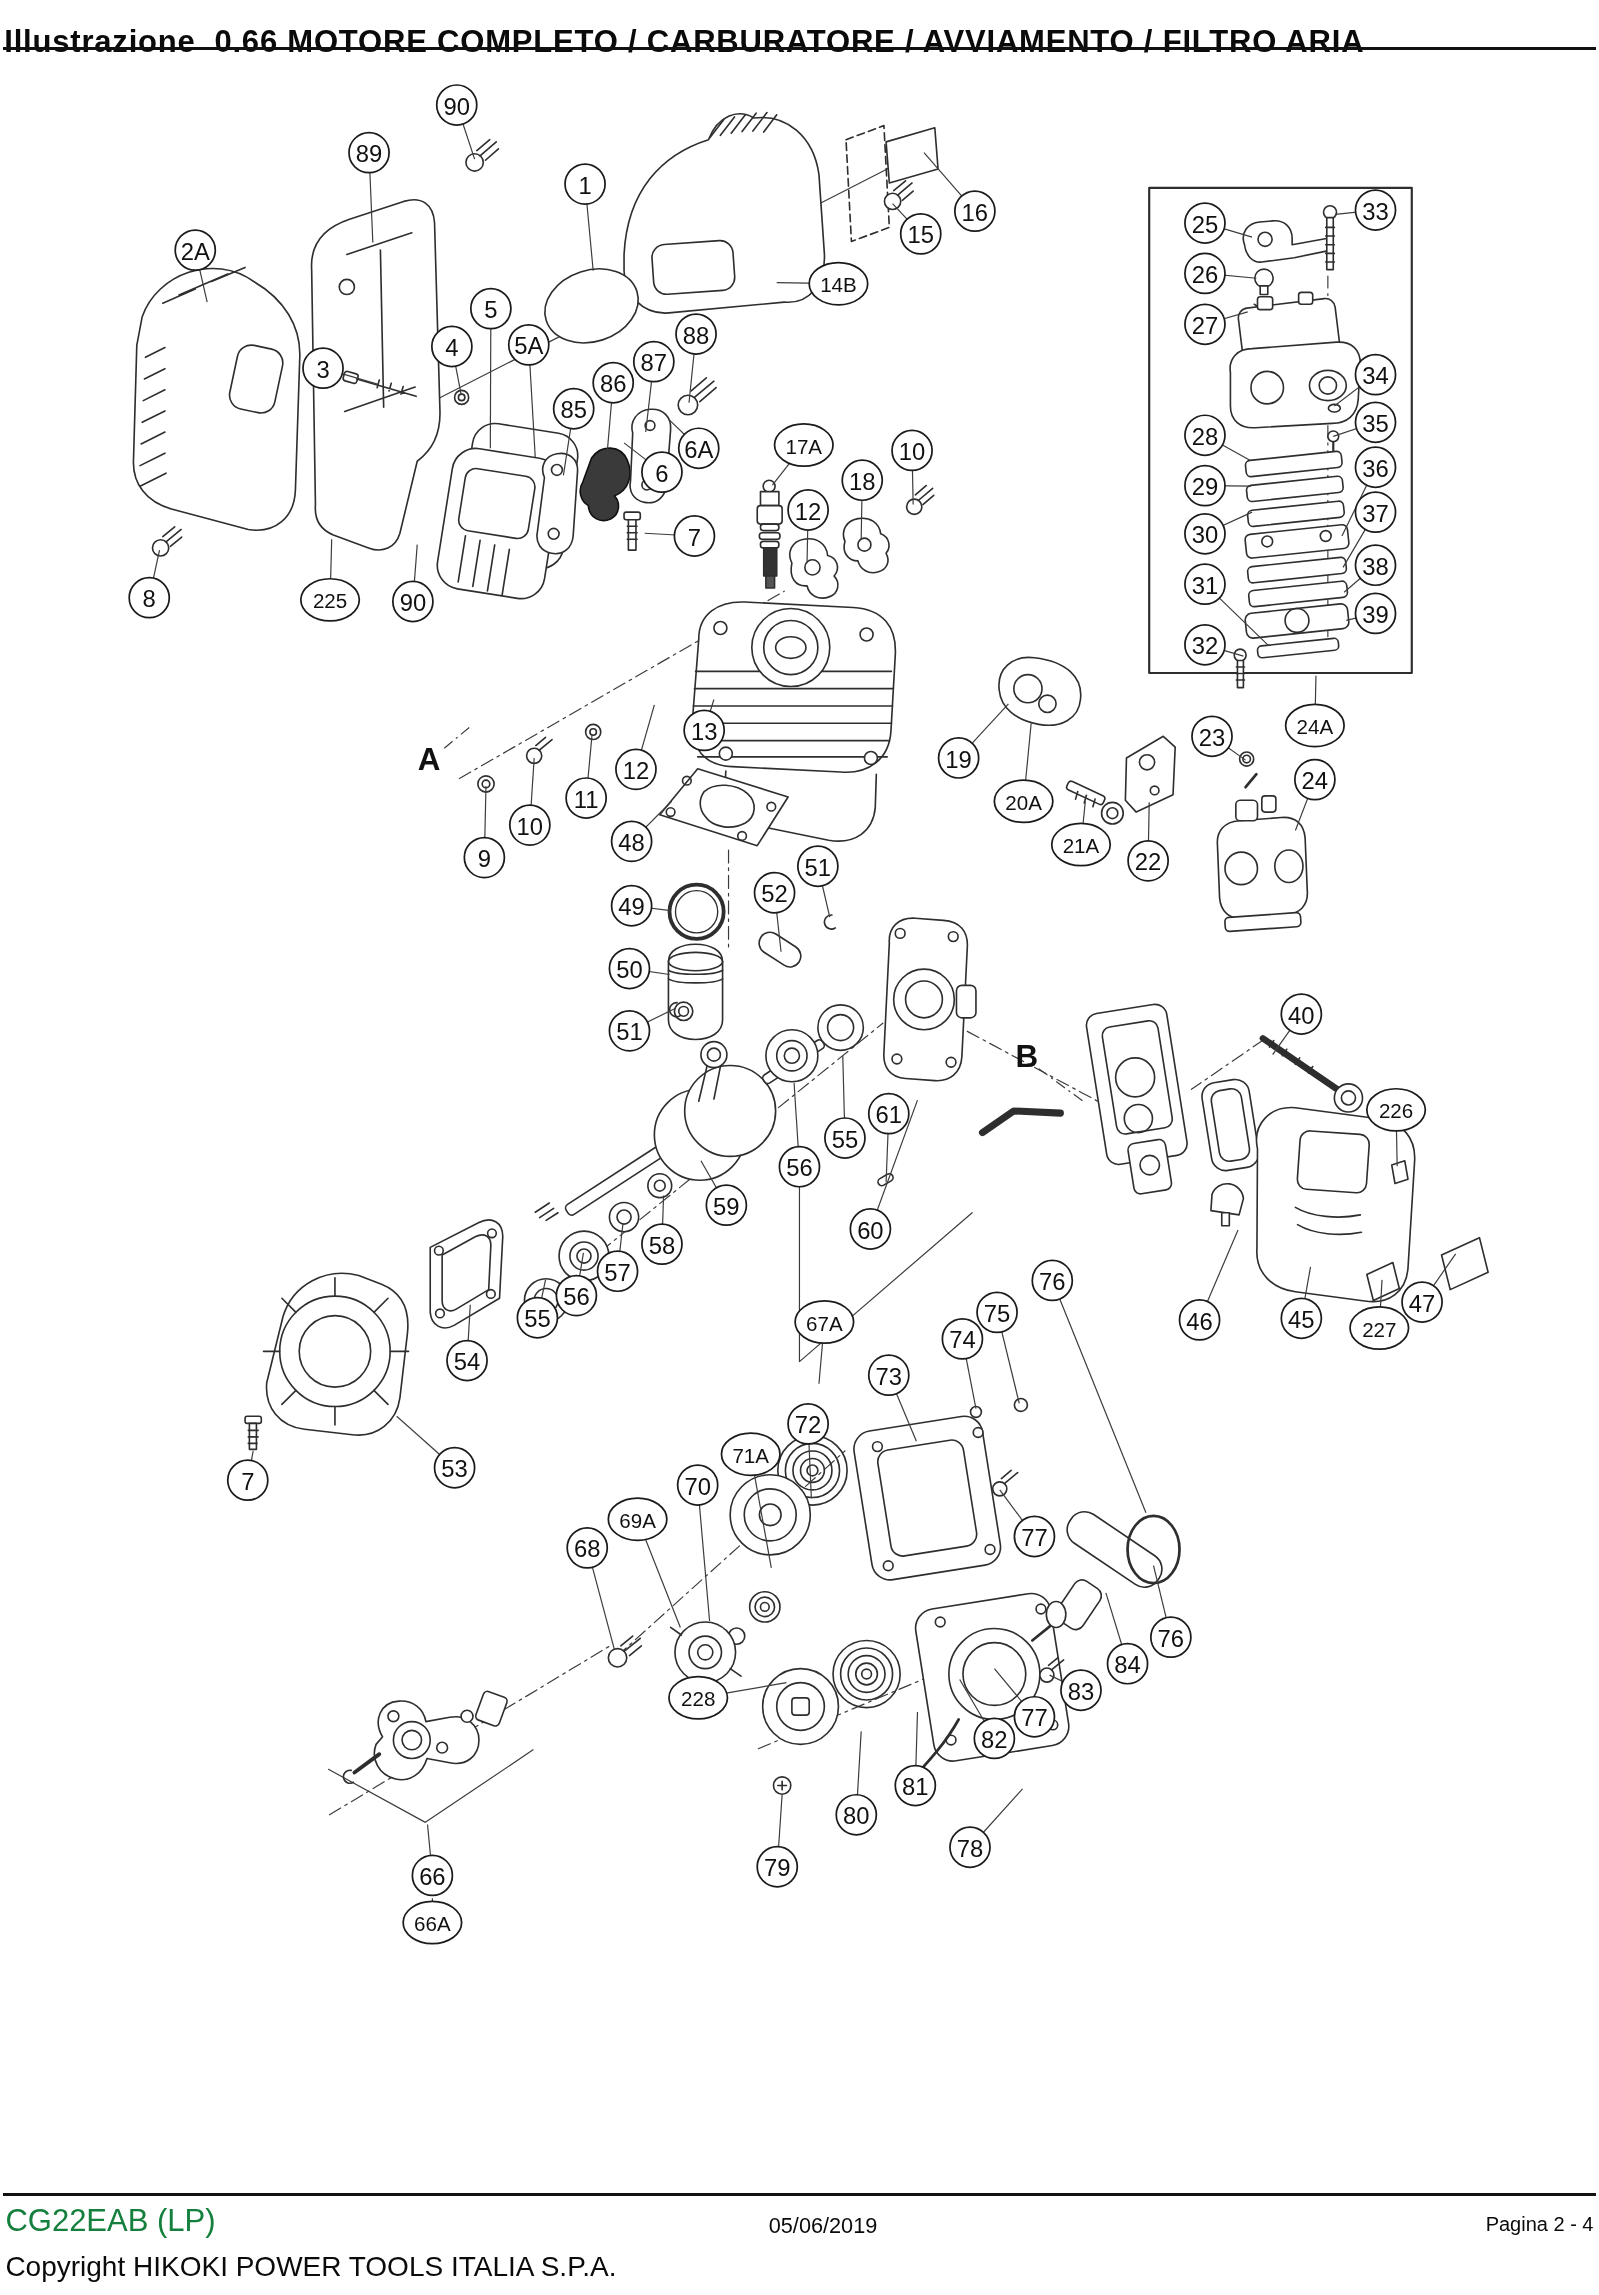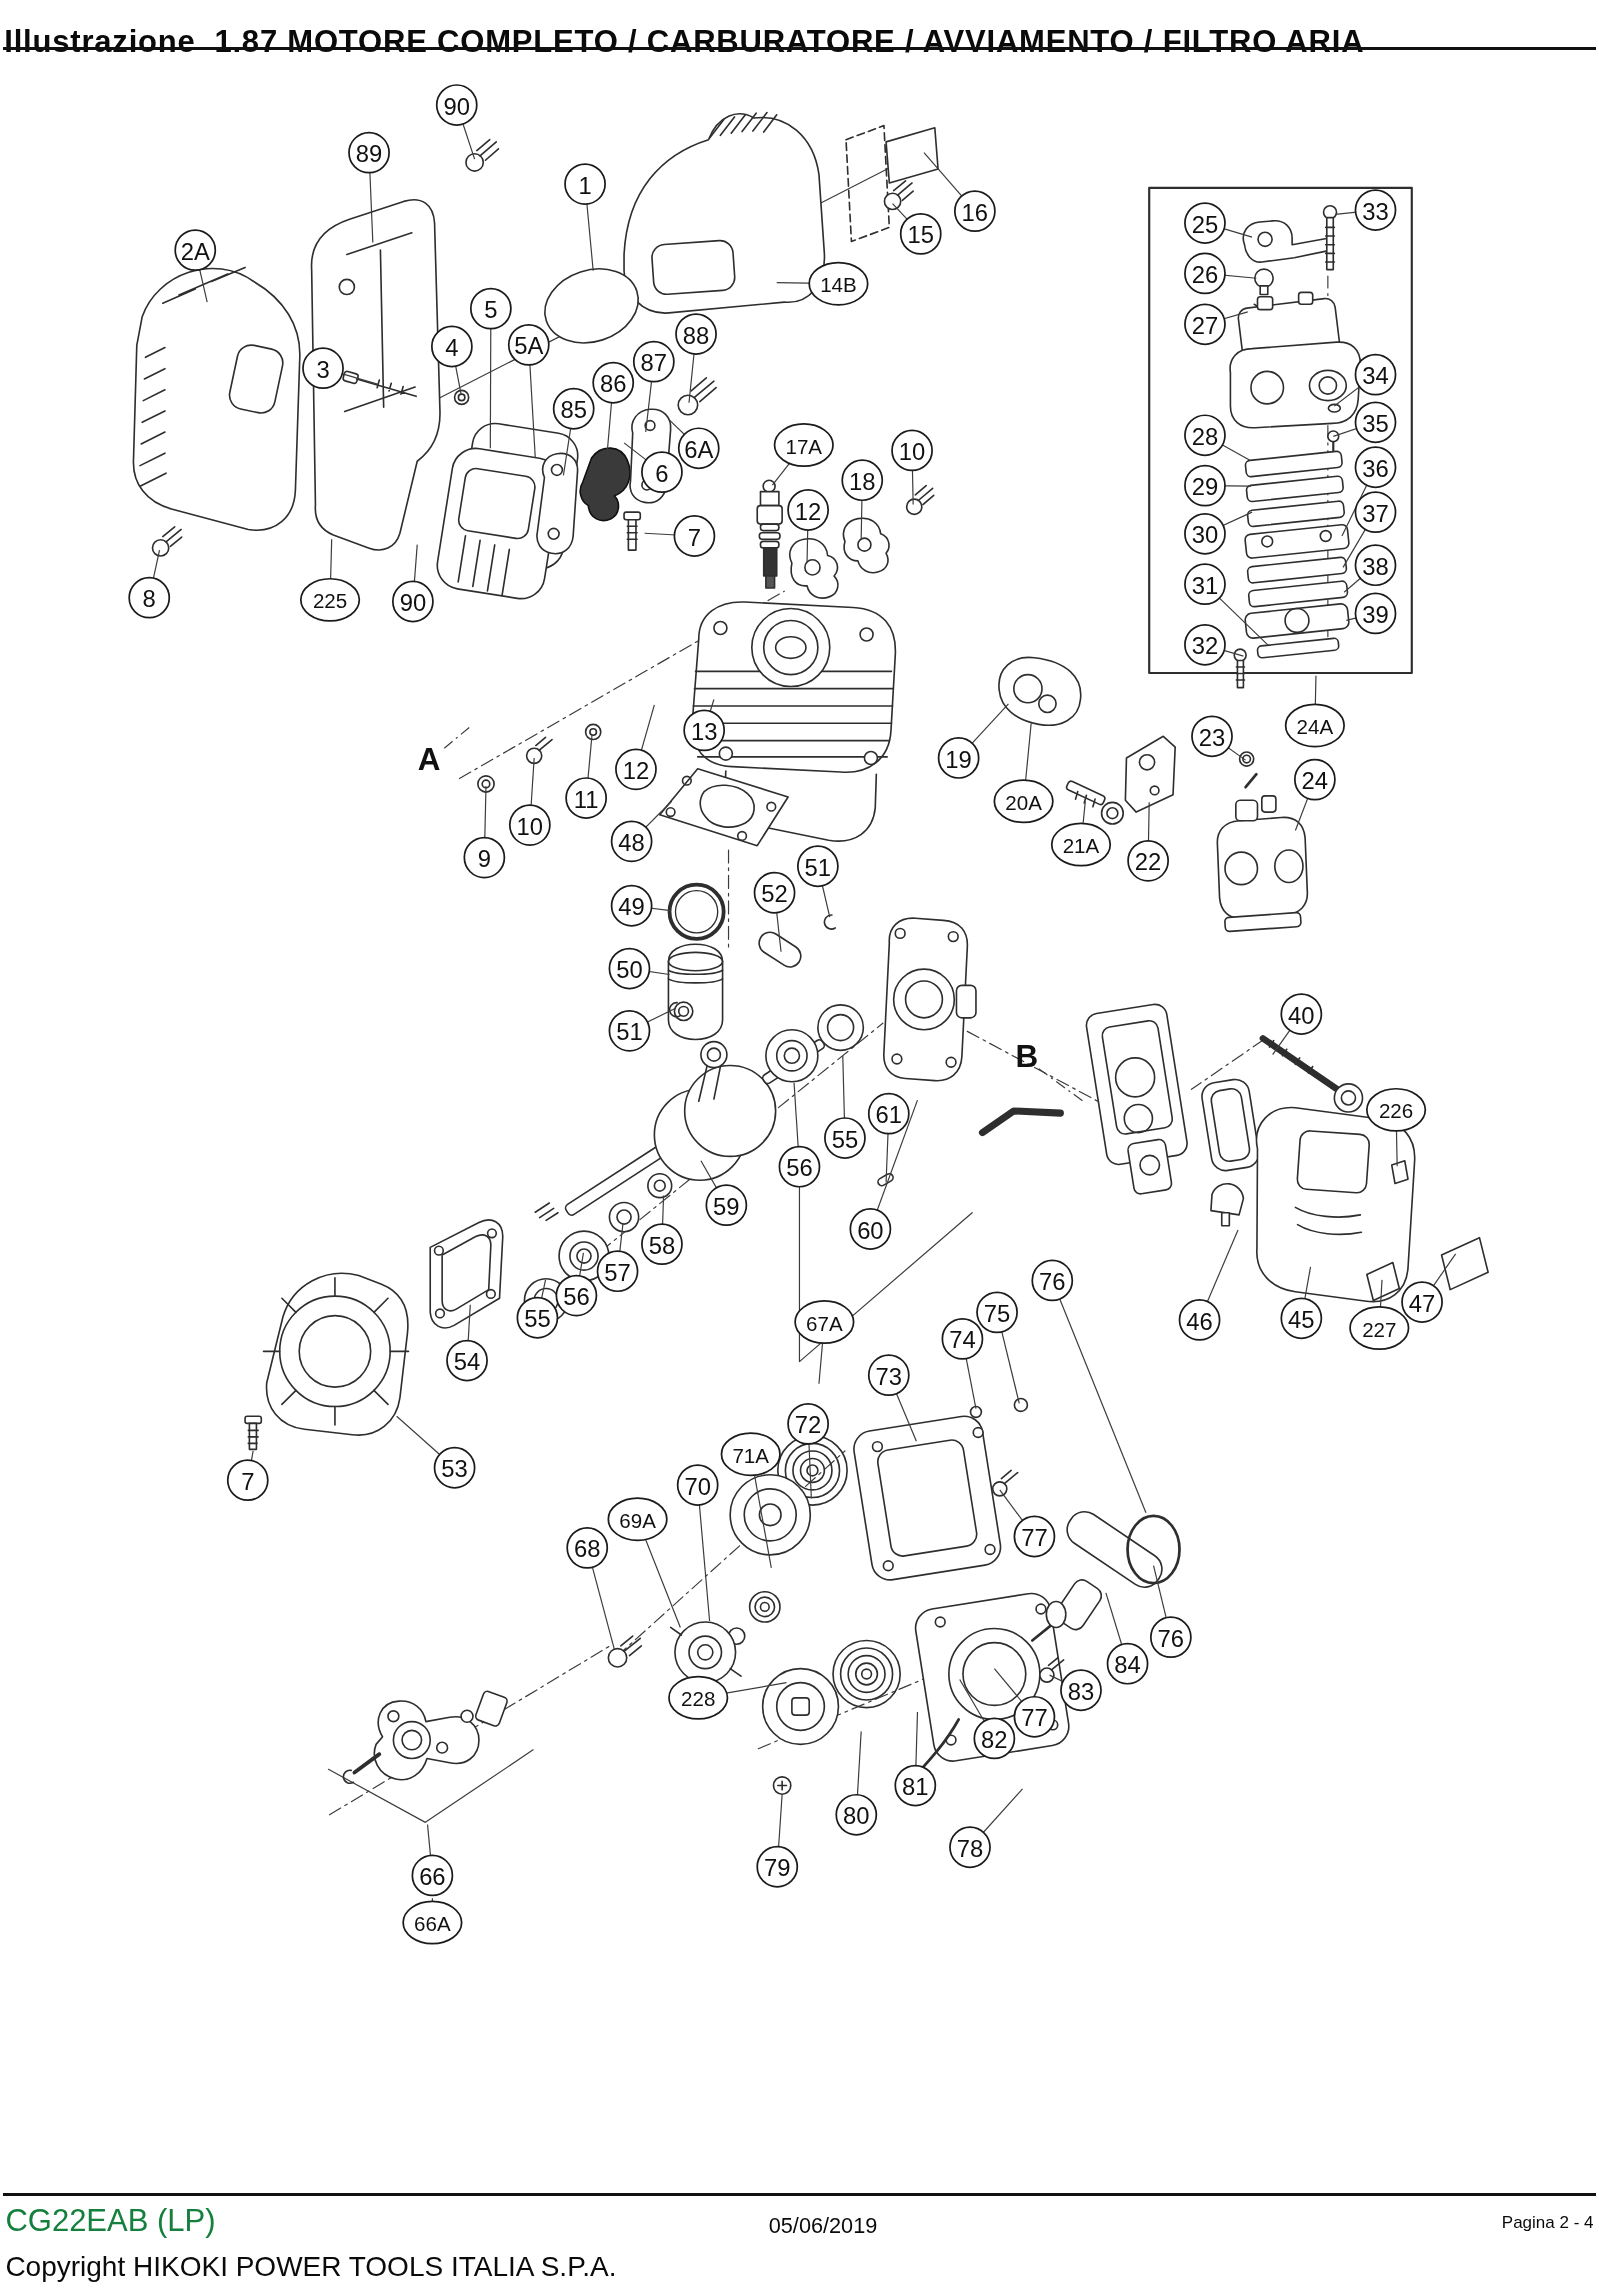--- a/index.html
+++ b/index.html
@@ -3,28 +3,28 @@
 <meta charset="utf-8">
 <style>
   html,body{margin:0;padding:0;background:#fff;}
   body{width:1600px;height:2295px;position:relative;font-family:"Liberation Sans",sans-serif;color:#000;overflow:hidden;}
   .page-title{position:absolute;left:4.3px;top:3.2px;font-size:31px;letter-spacing:0.8px;white-space:pre;color:#0a0a0a;}
   .rule{position:absolute;left:3.2px;right:4.3px;height:2.7px;background:#111;}
   .rule-top{top:47px;}
   .rule-bottom{top:2193px;height:3.2px;}
   .footer-model{position:absolute;left:5.4px;top:2203px;font-size:31px;color:#15803d;}
   .footer-date{position:absolute;left:823px;top:2213px;font-size:21.7px;transform:translateX(-50%);color:#0a0a0a;}
-  .footer-page{position:absolute;right:6.5px;top:2213px;font-size:17px;color:#0a0a0a;}
+  .footer-page{position:absolute;right:6.5px;top:2213px;font-size:20px;color:#0a0a0a;}
   .footer-copy{position:absolute;left:5.4px;top:2251px;font-size:28px;color:#0a0a0a;}
   svg text{user-select:none;}
 </style>
 </head>
 <body>
 
-<h1 class="page-title">Illustrazione  1.87 MOTORE COMPLETO / CARBURATORE / AVVIAMENTO / FILTRO ARIA</h1>
+<h1 class="page-title">Illustrazione  0.66 MOTORE COMPLETO / CARBURATORE / AVVIAMENTO / FILTRO ARIA</h1>
 <div class="rule rule-top"></div>
 
 <svg id="diagram" width="1600" height="2295" viewBox="0 0 2954 4239" style="position:absolute;left:0;top:0;" font-family="&quot;Liberation Sans&quot;, sans-serif">
 
   <g fill="#fff" stroke="#2e2e2e" stroke-width="3" stroke-linejoin="round" stroke-linecap="round">
 
     <g fill="none" stroke="#3c3c3c" stroke-width="2.2">
       <path d="M700,792 L1658,302"></path>
       <path d="M848,1438 L1448,1092" stroke-dasharray="24 9 5 9"></path>
       <path d="M1345,1570 L1345,1752" stroke-dasharray="24 9 5 9"></path>

